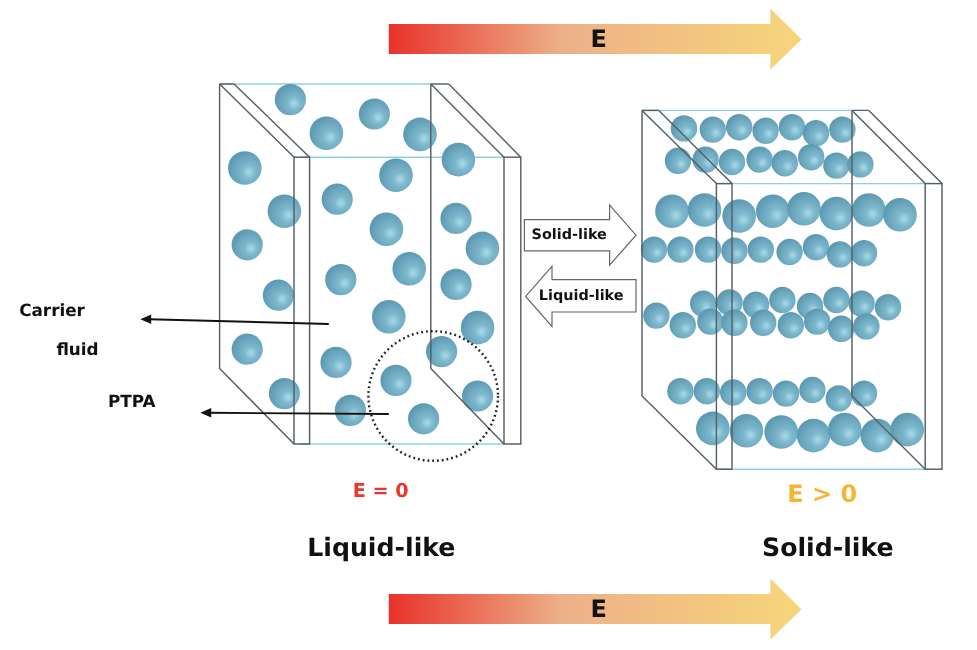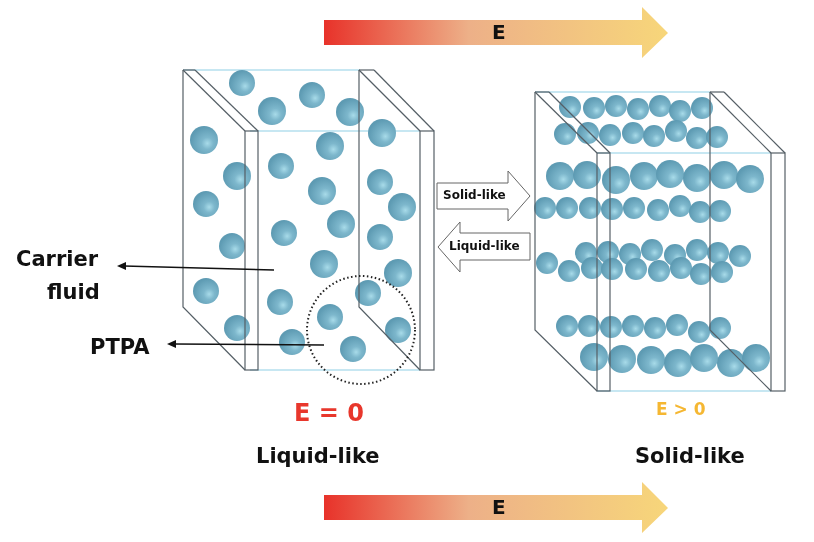--- a/index.html
+++ b/index.html
@@ -1,24 +1,24 @@
 <!DOCTYPE html>
 <html><head>
 <meta charset="utf-8">
 <style>
   html, body { margin:0; padding:0; background:#ffffff; }
   body { width:814px; height:542px; position:relative; overflow:hidden;
          font-family:"DejaVu Sans", "Liberation Sans", sans-serif; }
   #canvas { position:absolute; left:0; top:0; }
   .lbl { position:absolute; font-weight:bold; color:#111; white-space:nowrap; }
   .e-label { font-size:20px; }
-  .eq0 { color:#e8372c; font-size:24px; }
-  .eg0 { color:#f5b732; font-size:17px; }
+  .eq0 { color:#e8372c; font-size:16px; }
+  .eg0 { color:#f5b732; font-size:20px; }
   .state { font-size:21px; }
-  .side { font-size:21px; line-height:33px; }
+  .side { font-size:14px; line-height:33px; }
   .arrow-text { position:absolute; font-size:12px; font-weight:bold; color:#111; white-space:nowrap; }
 </style>
 </head>
 <body>
 
 <svg id="canvas" width="814" height="542" viewBox="0 0 814 542">
   <defs>
     <linearGradient id="eg" x1="0" x2="1" y1="0" y2="0">
       <stop offset="0" stop-color="#e8322a"></stop>
       <stop offset="0.42" stop-color="#edb088"></stop>
@@ -197,18 +197,18 @@
 </svg>
 
 <div class="lbl e-label" style="left:492px;top:20px;">E</div>
 <div class="lbl e-label" style="left:492px;top:495px;">E</div>
 
 <div class="arrow-text" style="left:443px;top:188px;">Solid-like</div>
 <div class="arrow-text" style="left:449px;top:239px;">Liquid-like</div>
 
 <div class="lbl side" style="left:16px;top:243px;">Carrier</div>
 <div class="lbl side" style="left:35px;top:276px;margin-left:12px;">fluid</div>
-<div class="lbl side" style="left:90px;top:331px;">PTPA</div>
+<div class="lbl side" style="left:90px;top:319px;">PTPA</div>
 
 <div class="lbl eq0" style="left:294px;top:399px;">E = 0</div>
 <div class="lbl eg0" style="left:656px;top:399px;">E &gt; 0</div>
 <div class="lbl state" style="left:256px;top:444px;">Liquid-like</div>
 <div class="lbl state" style="left:635px;top:444px;">Solid-like</div>
 
 </body></html>

